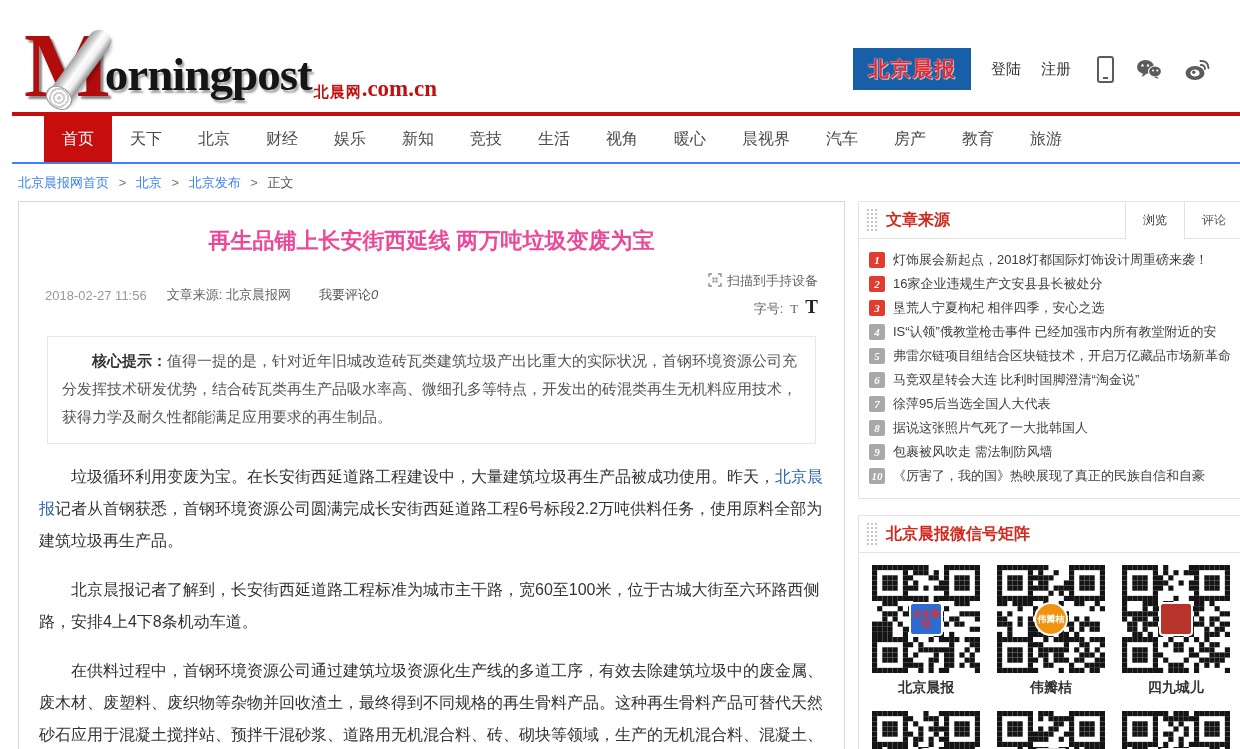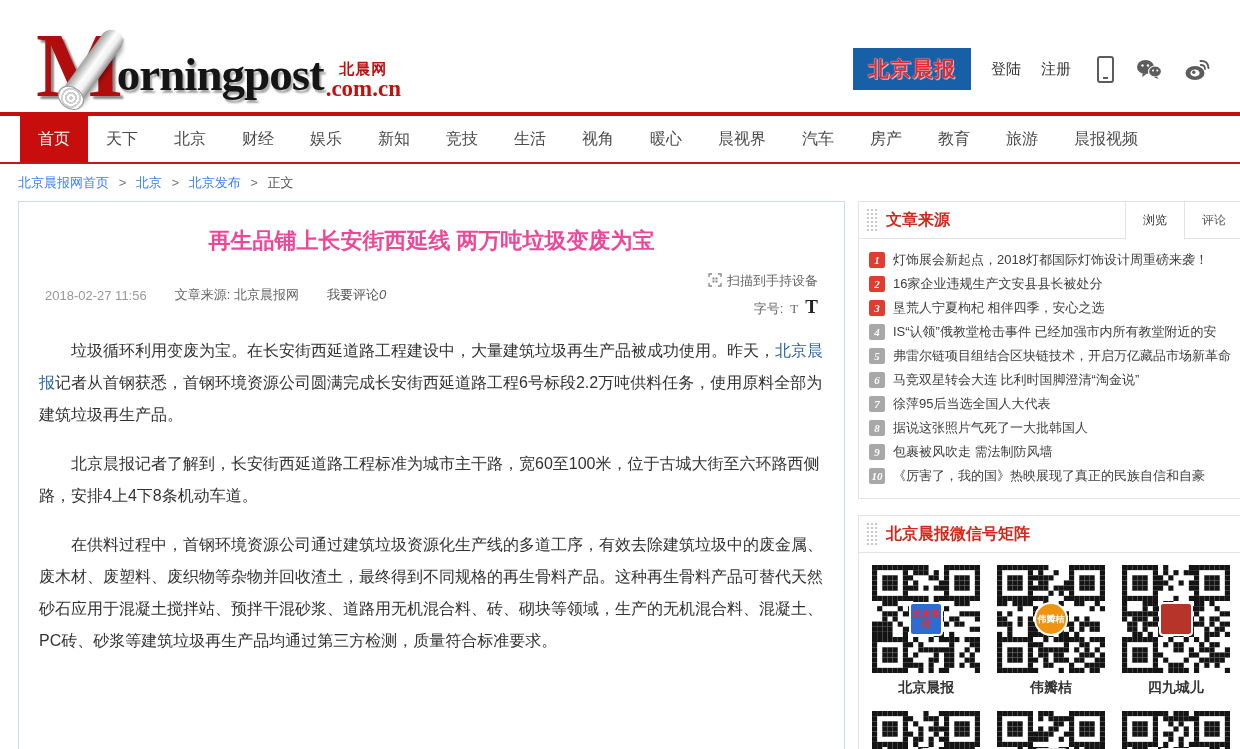--- a/index.html
+++ b/index.html
@@ -1,67 +1,67 @@
 <!DOCTYPE html>
 <html><head>
 <meta charset="utf-8">
 <style>
   * { margin:0; padding:0; box-sizing:border-box; }
   html,body { width:1240px; height:749px; overflow:hidden; background:#fff;
     font-family:"Liberation Sans","DejaVu Sans",sans-serif; }
   a { text-decoration:none; color:inherit; cursor:pointer; }
 
   
-  .header { position:relative; height:112px; background:#fff;margin-left:12px; }
+  .header { position:relative; height:112px; background:#fff; }
   .logo { position:absolute; left:24px; top:8px; height:100px; display:flex; align-items:flex-end; cursor:pointer; }
   .logo-m { font-family:"Liberation Serif",serif; font-weight:bold; font-size:92px; line-height:0.92;
     color:#b20d0d; text-shadow:3px 3px 2px rgba(0,0,0,.45); }
   .logo-rest { font-family:"Liberation Serif",serif; font-weight:bold; font-size:47px; line-height:1;
     color:#151515; letter-spacing:-1px; margin-left:-6px; padding-bottom:10px; text-shadow:2px 3px 2px rgba(0,0,0,.35); }
-  .logo-suffix { display:flex; flex-direction:column; align-items:center; padding-bottom:8px; margin-left:2px; }
+  .logo-suffix { display:flex; flex-direction:row; align-items:flex-end; padding-bottom:8px; margin-left:2px; }
   .logo-cn { color:#c01111; font-size:15px; font-weight:bold; letter-spacing:1px; line-height:1.1; }
   .logo-domain { font-family:"Liberation Serif",serif; font-weight:bold; font-size:23px; color:#c01111; line-height:1; }
   .logo-roll { position:absolute; left:46px; top:16px; width:23px; height:84px; transform:rotate(36deg);
     background:linear-gradient(90deg,#9f9f9f,#fdfdfd 45%,#efefef 70%,#8d8d8d); border-radius:12px;
     box-shadow:2px 4px 5px rgba(0,0,0,.45); }
   .logo-roll::after { content:""; position:absolute; left:-2px; bottom:-8px; width:26px; height:20px; border-radius:50%;
     background:repeating-radial-gradient(circle at 50% 50%, #cfcfcf 0 2px, #fff 2px 4px); border:1px solid #9a9a9a; }
 
   .header-right { position:absolute; right:28px; top:48px; display:flex; align-items:center; gap:20px; }
   .brand-btn { width:118px; height:42px; background:#1760a8; display:flex; align-items:center; justify-content:center;
     cursor:pointer; }
   .brand-btn span { color:#e8262d; font-weight:bold; font-size:21px; letter-spacing:1px;
     text-shadow:0 0 1px #fff,1px 1px 0 rgba(255,255,255,.6); }
   .auth-link { font-size:15px; color:#333; }
   .hdr-icons { display:flex; align-items:center; gap:22px; margin-left:6px; }
   .icon-mobile { width:17px; height:27px; border:2px solid #5c5c5c; border-radius:3px; position:relative; }
   .icon-mobile::after { content:""; position:absolute; left:50%; bottom:2px; width:5px; height:2px; margin-left:-2.5px; background:#5c5c5c; }
   .hdr-icons svg { display:block; }
 
   
-  .nav { height:52px; border-top:4px solid #c80d0d; border-bottom:2px solid #b91c1c; background:#fff;
-    display:flex; padding-left:20px; }
+  .nav { height:52px; border-top:4px solid #c80d0d; border-bottom:2px solid #3b82f6; background:#fff;
+    display:flex; padding-left:32px;margin-left:12px; }
   .nav a { display:block; padding:0 18px; line-height:46px; font-size:16px; color:#4a4a4a; }
   .nav a.active { background:#c80d0d; color:#fff; }
 
   
   .breadcrumb { padding:10px 0 9px 18px; font-size:13px; color:#555; }
   .breadcrumb a { color:#3b82f6; }
   .breadcrumb .sep { margin:0 6px; color:#777; }
 
   
   .content { display:flex; padding:0 8px 0 18px; align-items:flex-start; }
   .main-box { flex:0 0 827px; border:1px solid #c9ddee; background:#fff; padding:20px 20px 10px; min-height:560px; }
   .side { flex:1; margin-left:13px; }
 
   
   .art-title { text-align:center; font-size:22px; font-weight:bold; color:#ec4899; margin-top:4px; }
   .art-meta { display:flex; align-items:center; margin:16px 6px 0; font-size:13px; color:#666; }
   .art-meta .date { color:#999; }
-  .art-meta .src { margin-left:28px;text-align:center; }
+  .art-meta .src { margin-left:20px;text-align:center; }
   .art-meta .cmt { margin-left:28px; color:#555; }
   .art-meta .cmt i { font-style:italic; }
   .meta-right { margin-left:auto; display:flex; align-items:flex-end; gap:6px;flex-direction:column; }
   .scan { display:flex; align-items:center; gap:5px; color:#666; }
   .fontsize { margin-left:22px; display:flex; align-items:baseline; gap:7px; color:#666; }
   .t-small { font-family:"Liberation Serif",serif; font-size:13px; color:#666; cursor:pointer; }
   .t-big { font-family:"Liberation Serif",serif; font-size:19px; font-weight:bold; color:#222; cursor:pointer; }
 
   .summary { margin:18px 8px 0; border:1px solid #e2e8ef; padding:10px 14px 12px; font-size:15px; color:#555;
     line-height:28px; }
@@ -155,21 +155,20 @@
   <a>新知</a>
   <a>竞技</a>
   <a>生活</a>
   <a>视角</a>
   <a>暖心</a>
   <a>晨视界</a>
   <a>汽车</a>
   <a>房产</a>
   <a>教育</a>
   <a>旅游</a>
-  <a>晨报视频</a>
 </div>
 
 <div class="breadcrumb">
   <a>北京晨报网首页</a>
   <span class="sep">&gt;</span>
   <a>北京</a>
   <span class="sep">&gt;</span>
   <a>北京发布</a>
   <span class="sep">&gt;</span>
   <span>正文</span>
@@ -200,20 +199,23 @@
           <span>扫描到手持设备</span>
         </span>
         <span class="fontsize">
           <span>字号:</span>
           <span class="t-small">T</span>
           <span class="t-big">T</span>
         </span>
       </span>
     </div>
 
+    <div class="summary">
+      <p><b>核心提示：</b><span>值得一提的是，针对近年旧城改造砖瓦类建筑垃圾产出比重大的实际状况，首钢环境资源公司充分发挥技术研发优势，结合砖瓦类再生产品吸水率高、微细孔多等特点，开发出的砖混类再生无机料应用技术，获得力学及耐久性都能满足应用要求的再生制品。</span></p>
+    </div>
 
     <div class="art-body">
       <p><span>垃圾循环利用变废为宝。在长安街西延道路工程建设中，大量建筑垃圾再生产品被成功使用。昨天，</span><a class="inline-link">北京晨报</a><span>记者从首钢获悉，首钢环境资源公司圆满完成长安街西延道路工程6号标段2.2万吨供料任务，使用原料全部为建筑垃圾再生产品。</span></p>
       <p>北京晨报记者了解到，长安街西延道路工程标准为城市主干路，宽60至100米，位于古城大街至六环路西侧路，安排4上4下8条机动车道。</p>
       <p>在供料过程中，首钢环境资源公司通过建筑垃圾资源化生产线的多道工序，有效去除建筑垃圾中的废金属、废木材、废塑料、废织物等杂物并回收渣土，最终得到不同规格的再生骨料产品。这种再生骨料产品可替代天然砂石应用于混凝土搅拌站、预拌干混砂浆、道路用无机混合料、砖、砌块等领域，生产的无机混合料、混凝土、PC砖、砂浆等建筑垃圾再生产品均通过第三方检测，质量符合标准要求。</p>
 
     </div>
 
   </div>
 

